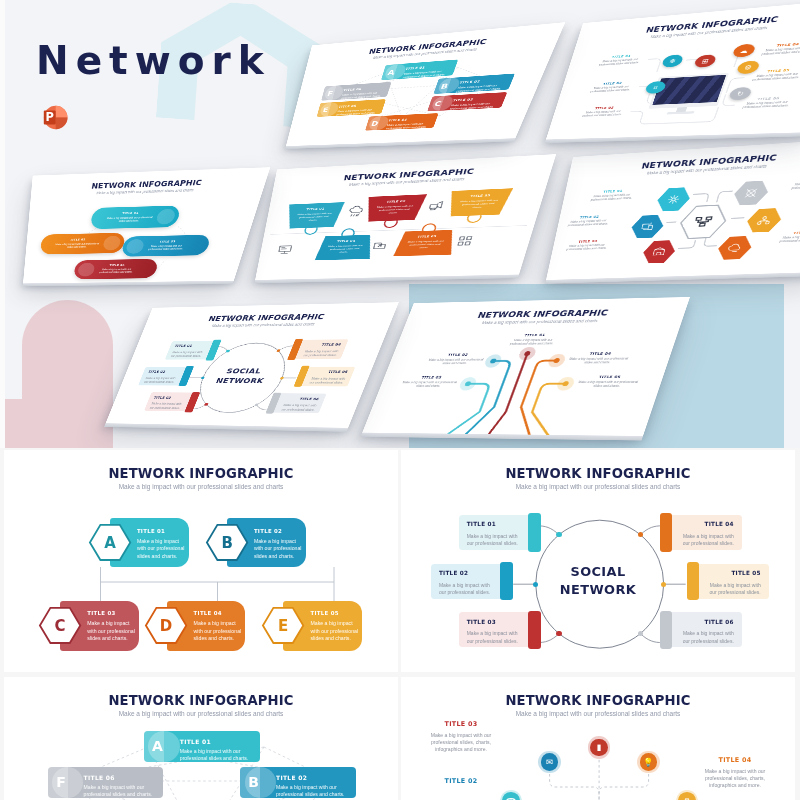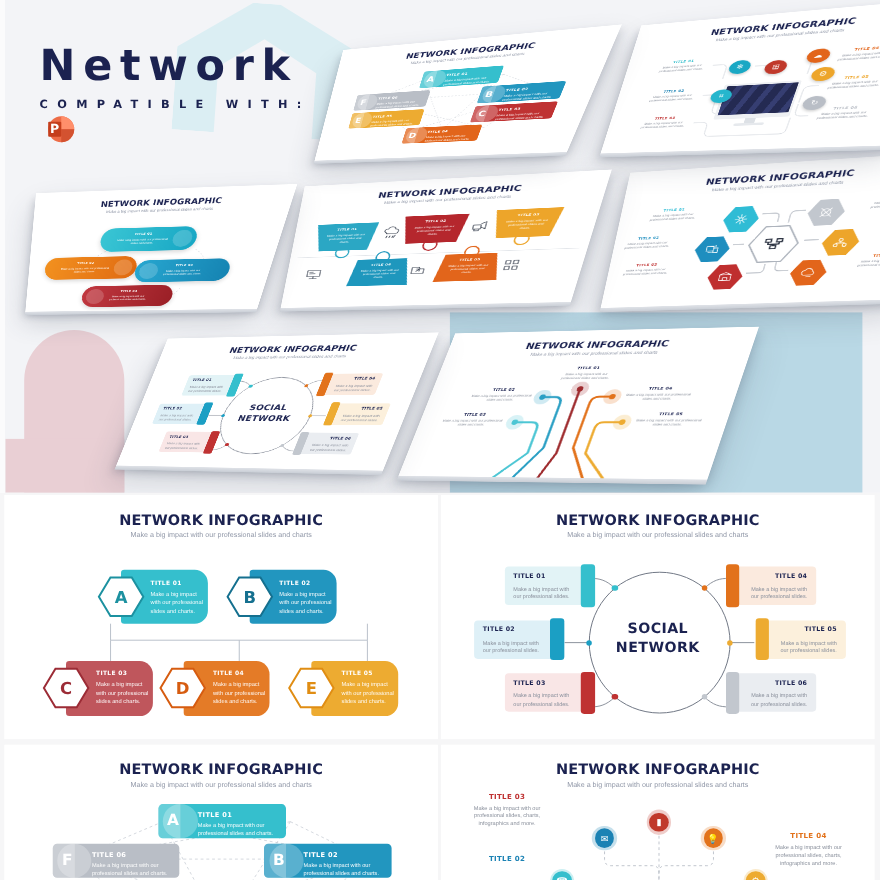--- a/index.html
+++ b/index.html
@@ -406,21 +406,20 @@
             </div>
             <div style="position:absolute;left:282px;top:126px;width:82px;text-align:center">
               <div style="font-family:&quot;DejaVu Sans&quot;,sans-serif;font-weight:700;font-size:5.6px;color:#1b2250;letter-spacing:.3px">TITLE 05</div>
               <div style="font-family:&quot;Liberation Sans&quot;,sans-serif;font-size:4.6px;line-height:6.4px;color:#8b919d;margin-top:2.5px">Make a big impact with our professional slides and charts.</div>
             </div>
           </div>
           <div style="position:absolute;left:0;top:222px;width:394px;height:7px;background:linear-gradient(#dfe2e7,#c9ced6)"></div>
         </div>
       </div>
     <div class="hero-title">Network</div>
-    <div class="hero-sub">COMPATIBLE WITH:</div>
     <svg class="ppt-logo" viewBox="0 0 32 32">
       <circle cx="17.3" cy="16" r="13" fill="#ed6c47"></circle>
       <path d="M17.3 3A13 13 0 0 1 30.3 16H17.3z" fill="#ff8f6b"></path>
       <path d="M17.3 16H30.3A13 13 0 0 1 17.3 29z" fill="#d35230"></path>
       <rect x="4.2" y="8.4" width="13.1" height="15.2" rx="1.1" fill="#c43e1c"></rect>
       <text x="10.7" y="20.2" font-family="DejaVu Sans, sans-serif" font-size="12.6" font-weight="700" fill="#ffffff" text-anchor="middle">P</text>
     </svg>
     <div class="hero-white-left"></div>
   </div>
 

